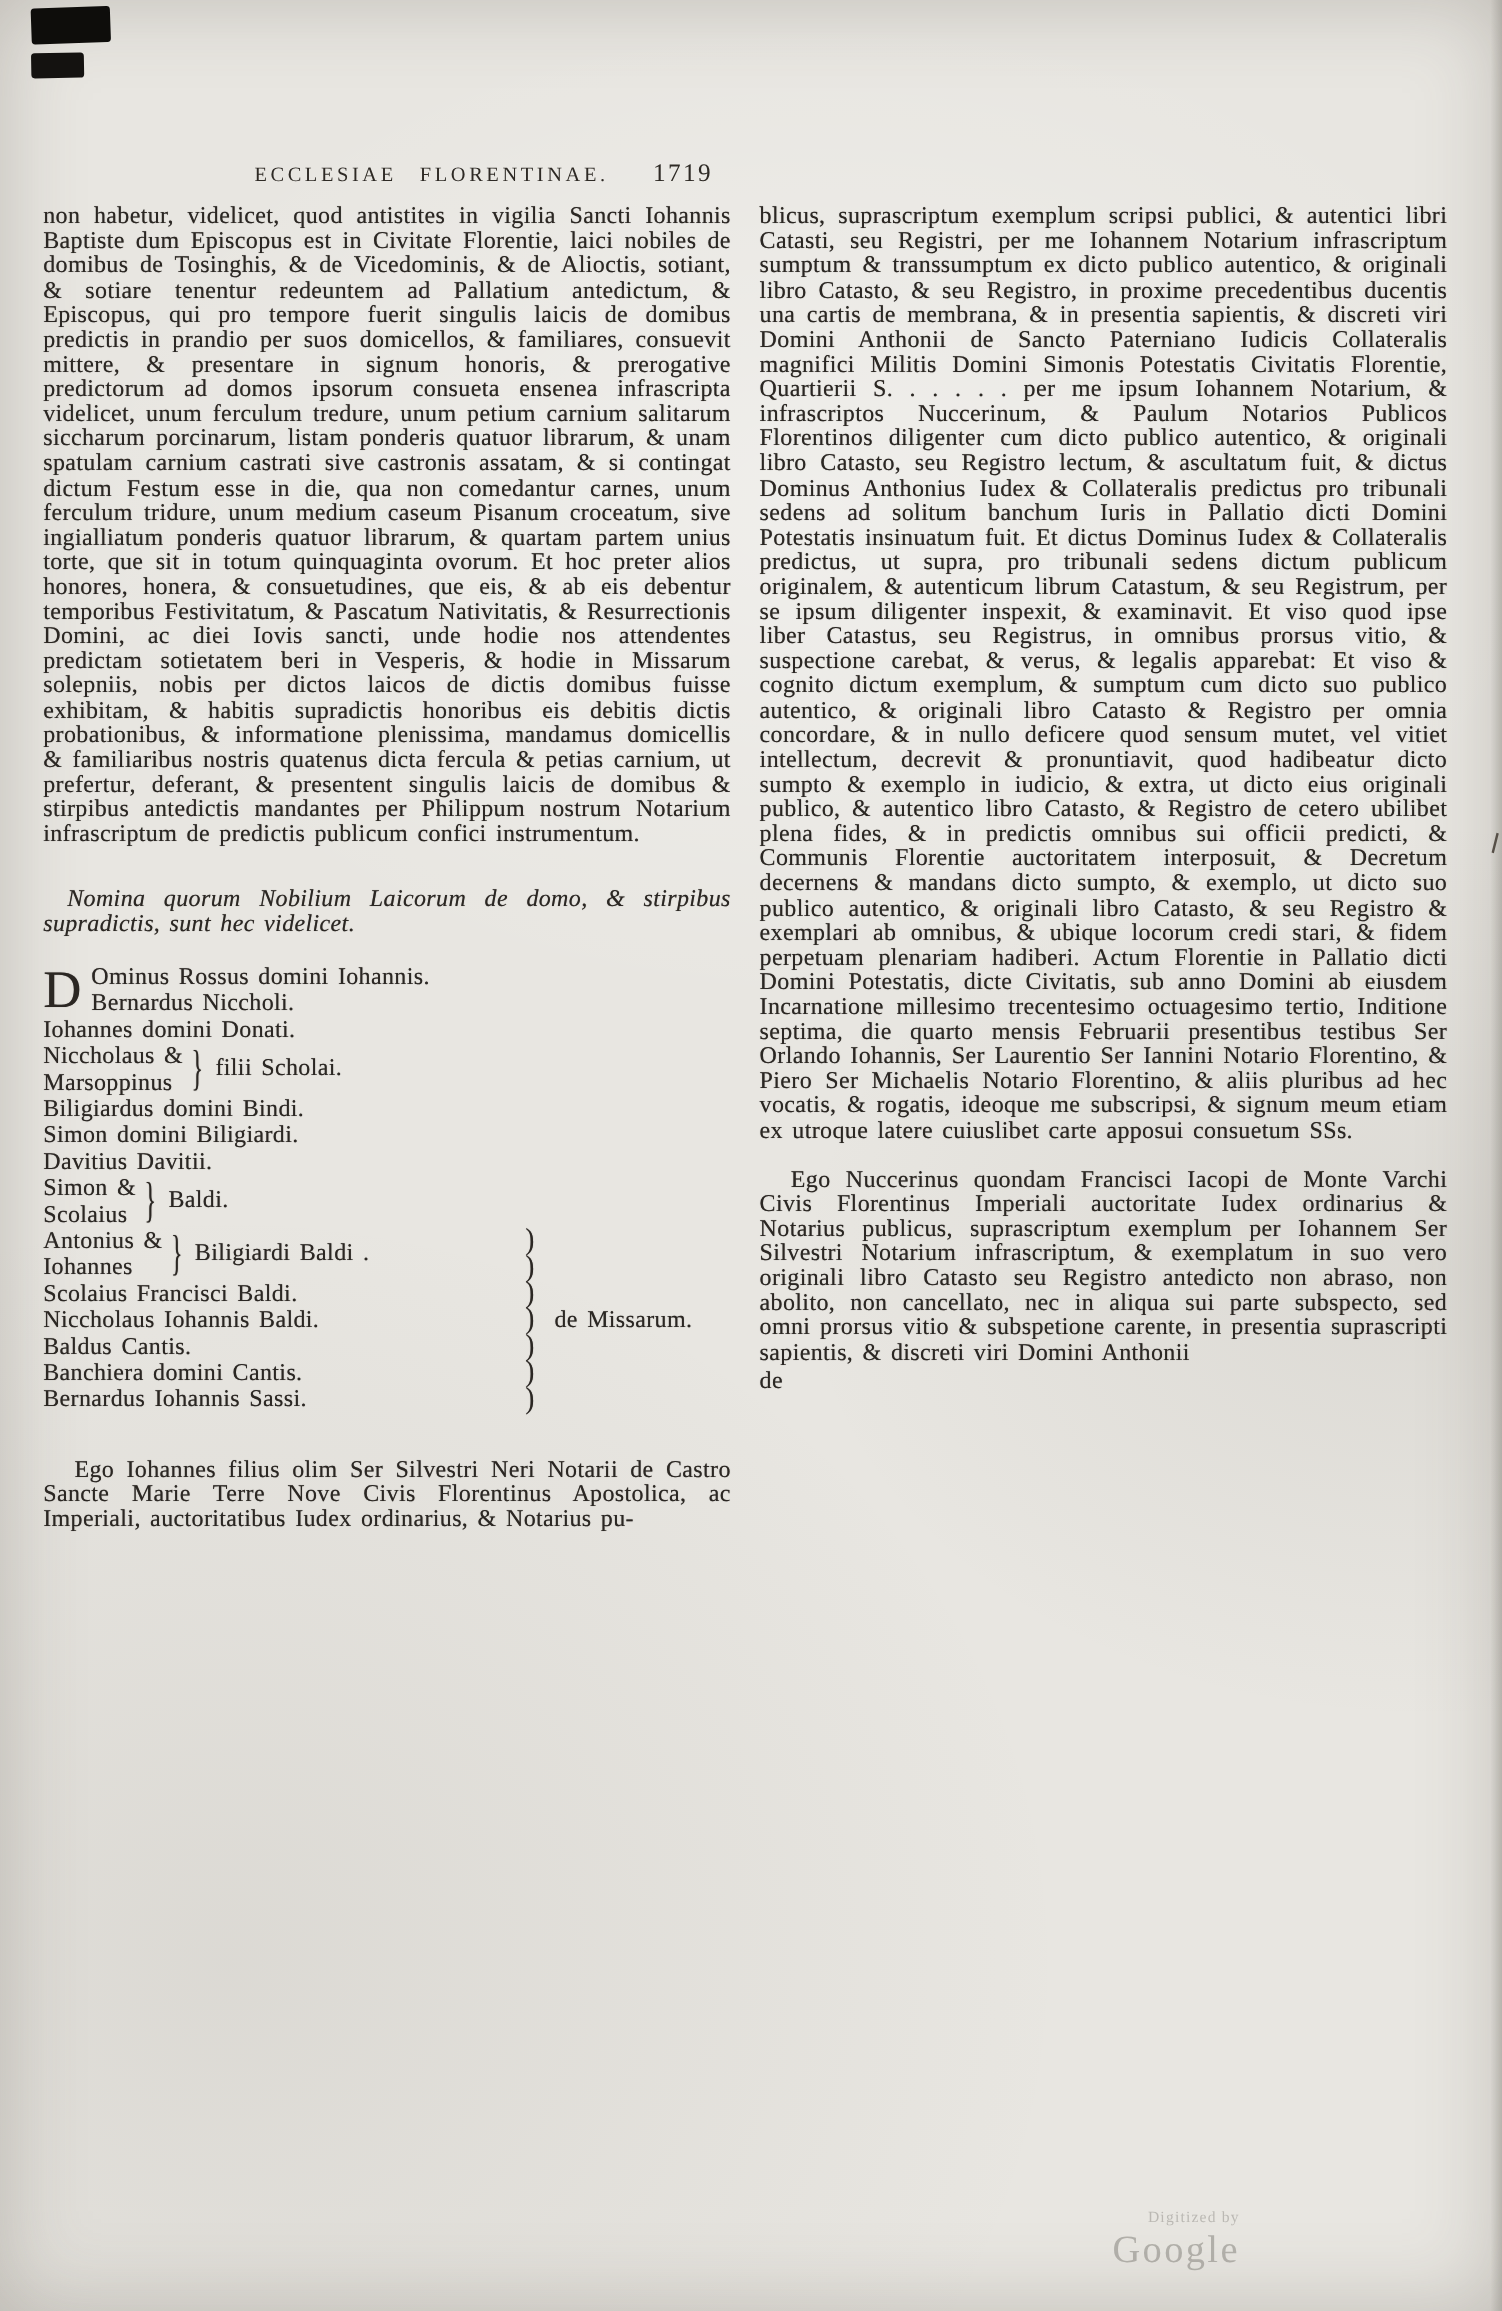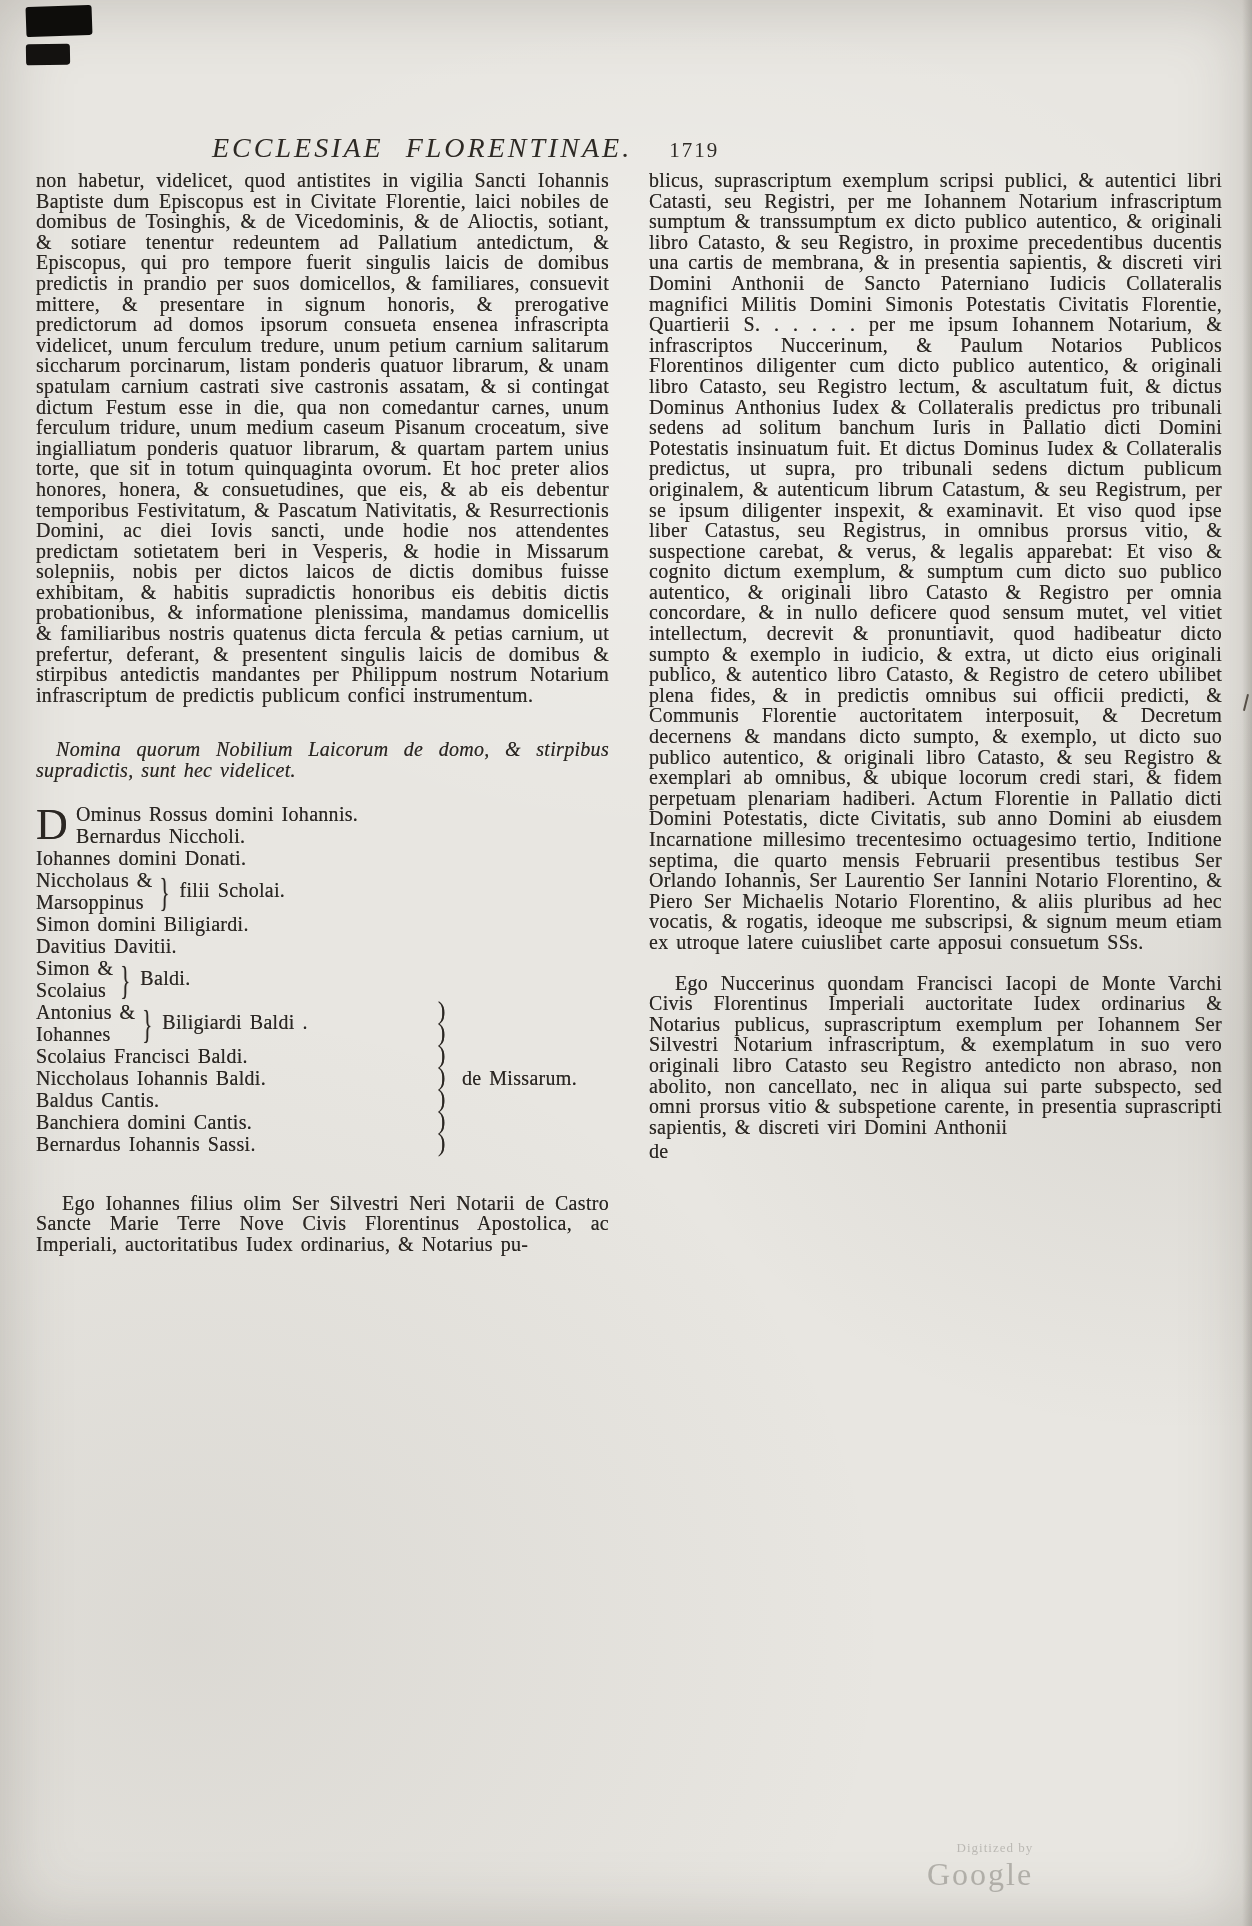--- a/index.html
+++ b/index.html
@@ -26,36 +26,35 @@
   .edge-shade { position:absolute; right:0; top:0; width:10px; height:100%; background:linear-gradient(to left, rgba(75,70,62,0.22), rgba(75,70,62,0)); }
   .edge-mark { position:absolute; right:5px; top:694px; width:2px; height:17px; background:#564f47; transform:rotate(14deg); }
 
   .running-head {
     position: absolute; top: 132px; left: 0; right: 0;
     padding-left: 212px;
     display: flex; align-items: baseline;
     white-space: nowrap;
   }
   .running-title {
-    font-style: italic;
-    font-size: 28px;
+    font-size: 17px;
     letter-spacing: 3px;
     word-spacing: 12px;
     color: #2e2a25;
   }
   .page-number {
     margin-left: 37px;
     font-size: 21px;
     letter-spacing: 2px;
     color: #2e2a25;
   }
 
   .columns {
     position: absolute; top: 170px; left: 36px;
-    display: flex; gap: 40px;
+    display: flex; gap: 24px;
   }
   .col {
     width: 573px;
     font-size: 20px;
     line-height: 20.6px;
     text-align: justify;
     letter-spacing: 0.3px;
     word-spacing: 2.5px;
     color: #2b2723;
     text-shadow: 0 0 0.6px rgba(43,39,35,0.65);
@@ -142,20 +141,21 @@
       <p class="para names-heading">Nomina quorum Nobilium Laicorum de domo, &amp; stirpibus supradictis, sunt hec videlicet.</p>
 
       <div class="names">
         <span class="dropcap">D</span>
 
         <div class="name-row"><span class="nm">Ominus Rossus domini Iohannis.</span></div>
         <div class="name-row"><span class="nm">Bernardus Niccholi.</span></div>
         <div class="name-row"><span class="nm">Iohannes domini Donati.</span></div>
         <div class="name-row"><span class="nm">Niccholaus &amp;</span><span class="br">}</span><span class="lb">filii Scholai.</span></div>
         <div class="name-row"><span class="nm">Marsoppinus</span></div>
+        <div class="name-row"><span class="nm">Biligiardus domini Bindi.</span></div>
         <div class="name-row"><span class="nm">Simon domini Biligiardi.</span></div>
         <div class="name-row"><span class="nm">Davitius Davitii.</span></div>
         <div class="name-row"><span class="nm">Simon &amp;</span><span class="br">}</span><span class="lb">Baldi.</span></div>
         <div class="name-row"><span class="nm">Scolaius</span></div>
         <div class="name-row"><span class="nm">Antonius &amp;</span><span class="br">}</span><span class="lb">Biligiardi Baldi .</span><span class="rb">)</span></div>
         <div class="name-row"><span class="nm">Iohannes</span><span class="rb">)</span></div>
         <div class="name-row"><span class="nm">Scolaius Francisci Baldi.</span><span class="rb">)</span></div>
         <div class="name-row"><span class="nm">Niccholaus Iohannis Baldi.</span><span class="rb">)</span><span class="rl">de Missarum.</span></div>
         <div class="name-row"><span class="nm">Baldus Cantis.</span><span class="rb">)</span></div>
         <div class="name-row"><span class="nm">Banchiera domini Cantis.</span><span class="rb">)</span></div>

